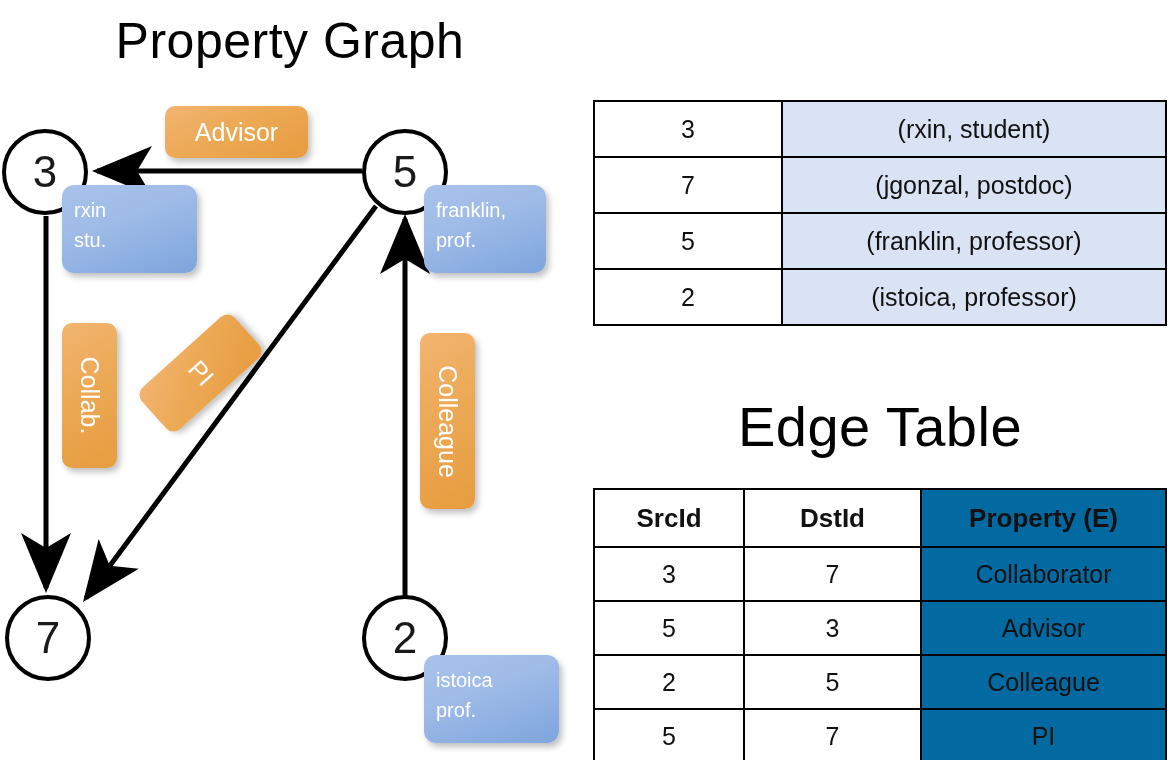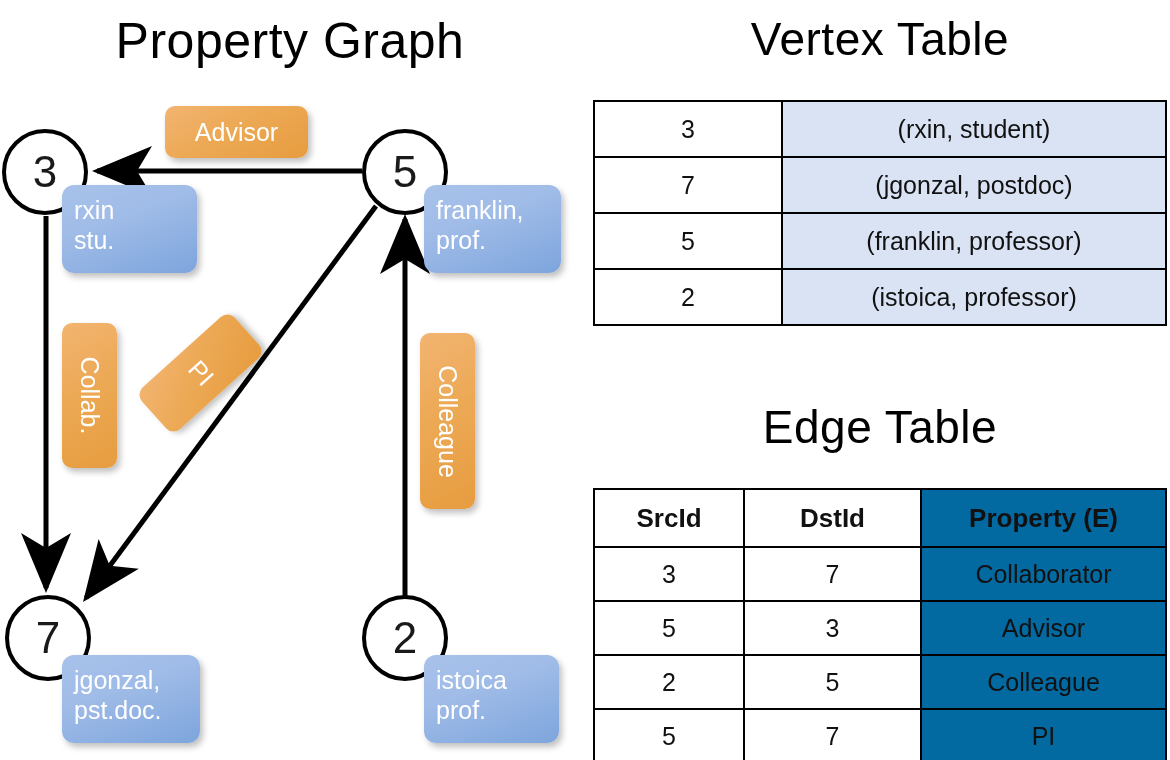--- a/index.html
+++ b/index.html
@@ -30,21 +30,21 @@
   #title-property-graph {
     left: 0; top: 12px; width: 580px;
     font-size: 50px; line-height: 58px;
   }
   #title-vertex-table {
     left: 590px; top: 12px; width: 580px;
     font-size: 46px; line-height: 54px;
   }
   #title-edge-table {
     left: 590px; top: 400px; width: 580px;
-    font-size: 46px; line-height: 54px;
+    font-size: 56px; line-height: 54px;
   }
 
   
   #graph-panel {
     position: absolute;
     left: 0; top: 0; width: 585px; height: 760px;
   }
   #graph-svg {
     position: absolute; left: 0; top: 0;
     width: 585px; height: 760px;
@@ -66,21 +66,21 @@
     z-index: 3;
   }
 
   
   .vbox {
     position: absolute;
     border-radius: 12px;
     background: linear-gradient(160deg, #a8c2ea 0%, #9fbbe7 40%, #7da5dd 100%);
     box-shadow: 3px 4px 6px rgba(0,0,0,0.25);
     color: #ffffff;
-    font-size: 25px;
+    font-size: 20px;
     font-weight: 300;
     line-height: 30px;
     padding: 10px 12px;
     z-index: 4;
     font-family: "Liberation Sans", sans-serif;
   }
 
   
   .ebox {
     position: absolute;
@@ -173,29 +173,25 @@
     <div class="node-circle" style="left:2px; top:129px;">3</div>
     <div class="node-circle" style="left:362px; top:129px;">5</div>
     <div class="node-circle" style="left:5px; top:595px;">7</div>
     <div class="node-circle" style="left:362px; top:595px;">2</div>
 
     <div class="vbox" style="left:62px; top:185px; width:135px; height:88px;">
       <div>rxin</div>
       <div>stu.</div>
     </div>
 
-    <div class="vbox" style="left:424px; top:185px; width:137px; height:88px;">
+    <div class="vbox" style="left:424px; top:185px; width:122px; height:88px;">
       <div>franklin,</div>
       <div>prof.</div>
     </div>
 
-    <div class="vbox" style="left:62px; top:655px; width:138px; height:88px;">
-      <div>jgonzal,</div>
-      <div>pst.doc.</div>
-    </div>
 
     <div class="vbox" style="left:424px; top:655px; width:135px; height:88px;">
       <div>istoica</div>
       <div>prof.</div>
     </div>
 
     <div class="ebox" style="left:165px; top:106px; width:143px; height:52px;">
       <span>Advisor</span>
     </div>
 
@@ -205,21 +201,20 @@
 
     <div class="ebox rot-diag" style="left:138px; top:345px; width:125px; height:56px;">
       <span>PI</span>
     </div>
 
     <div class="ebox vertical" style="left:420px; top:333px; width:55px; height:176px;">
       <span>Colleague</span>
     </div>
   </div>
 
-  <div class="title" id="title-vertex-table">Vertex Table</div>
 
   <table class="tbl" id="vertex-table">
     <colgroup>
         <col class="c-id">
         <col>
       </colgroup>
     <tbody>
       <tr>
         <td class="cell-white">3</td>
         <td class="cell-blue sep-col">(rxin, student)</td>

